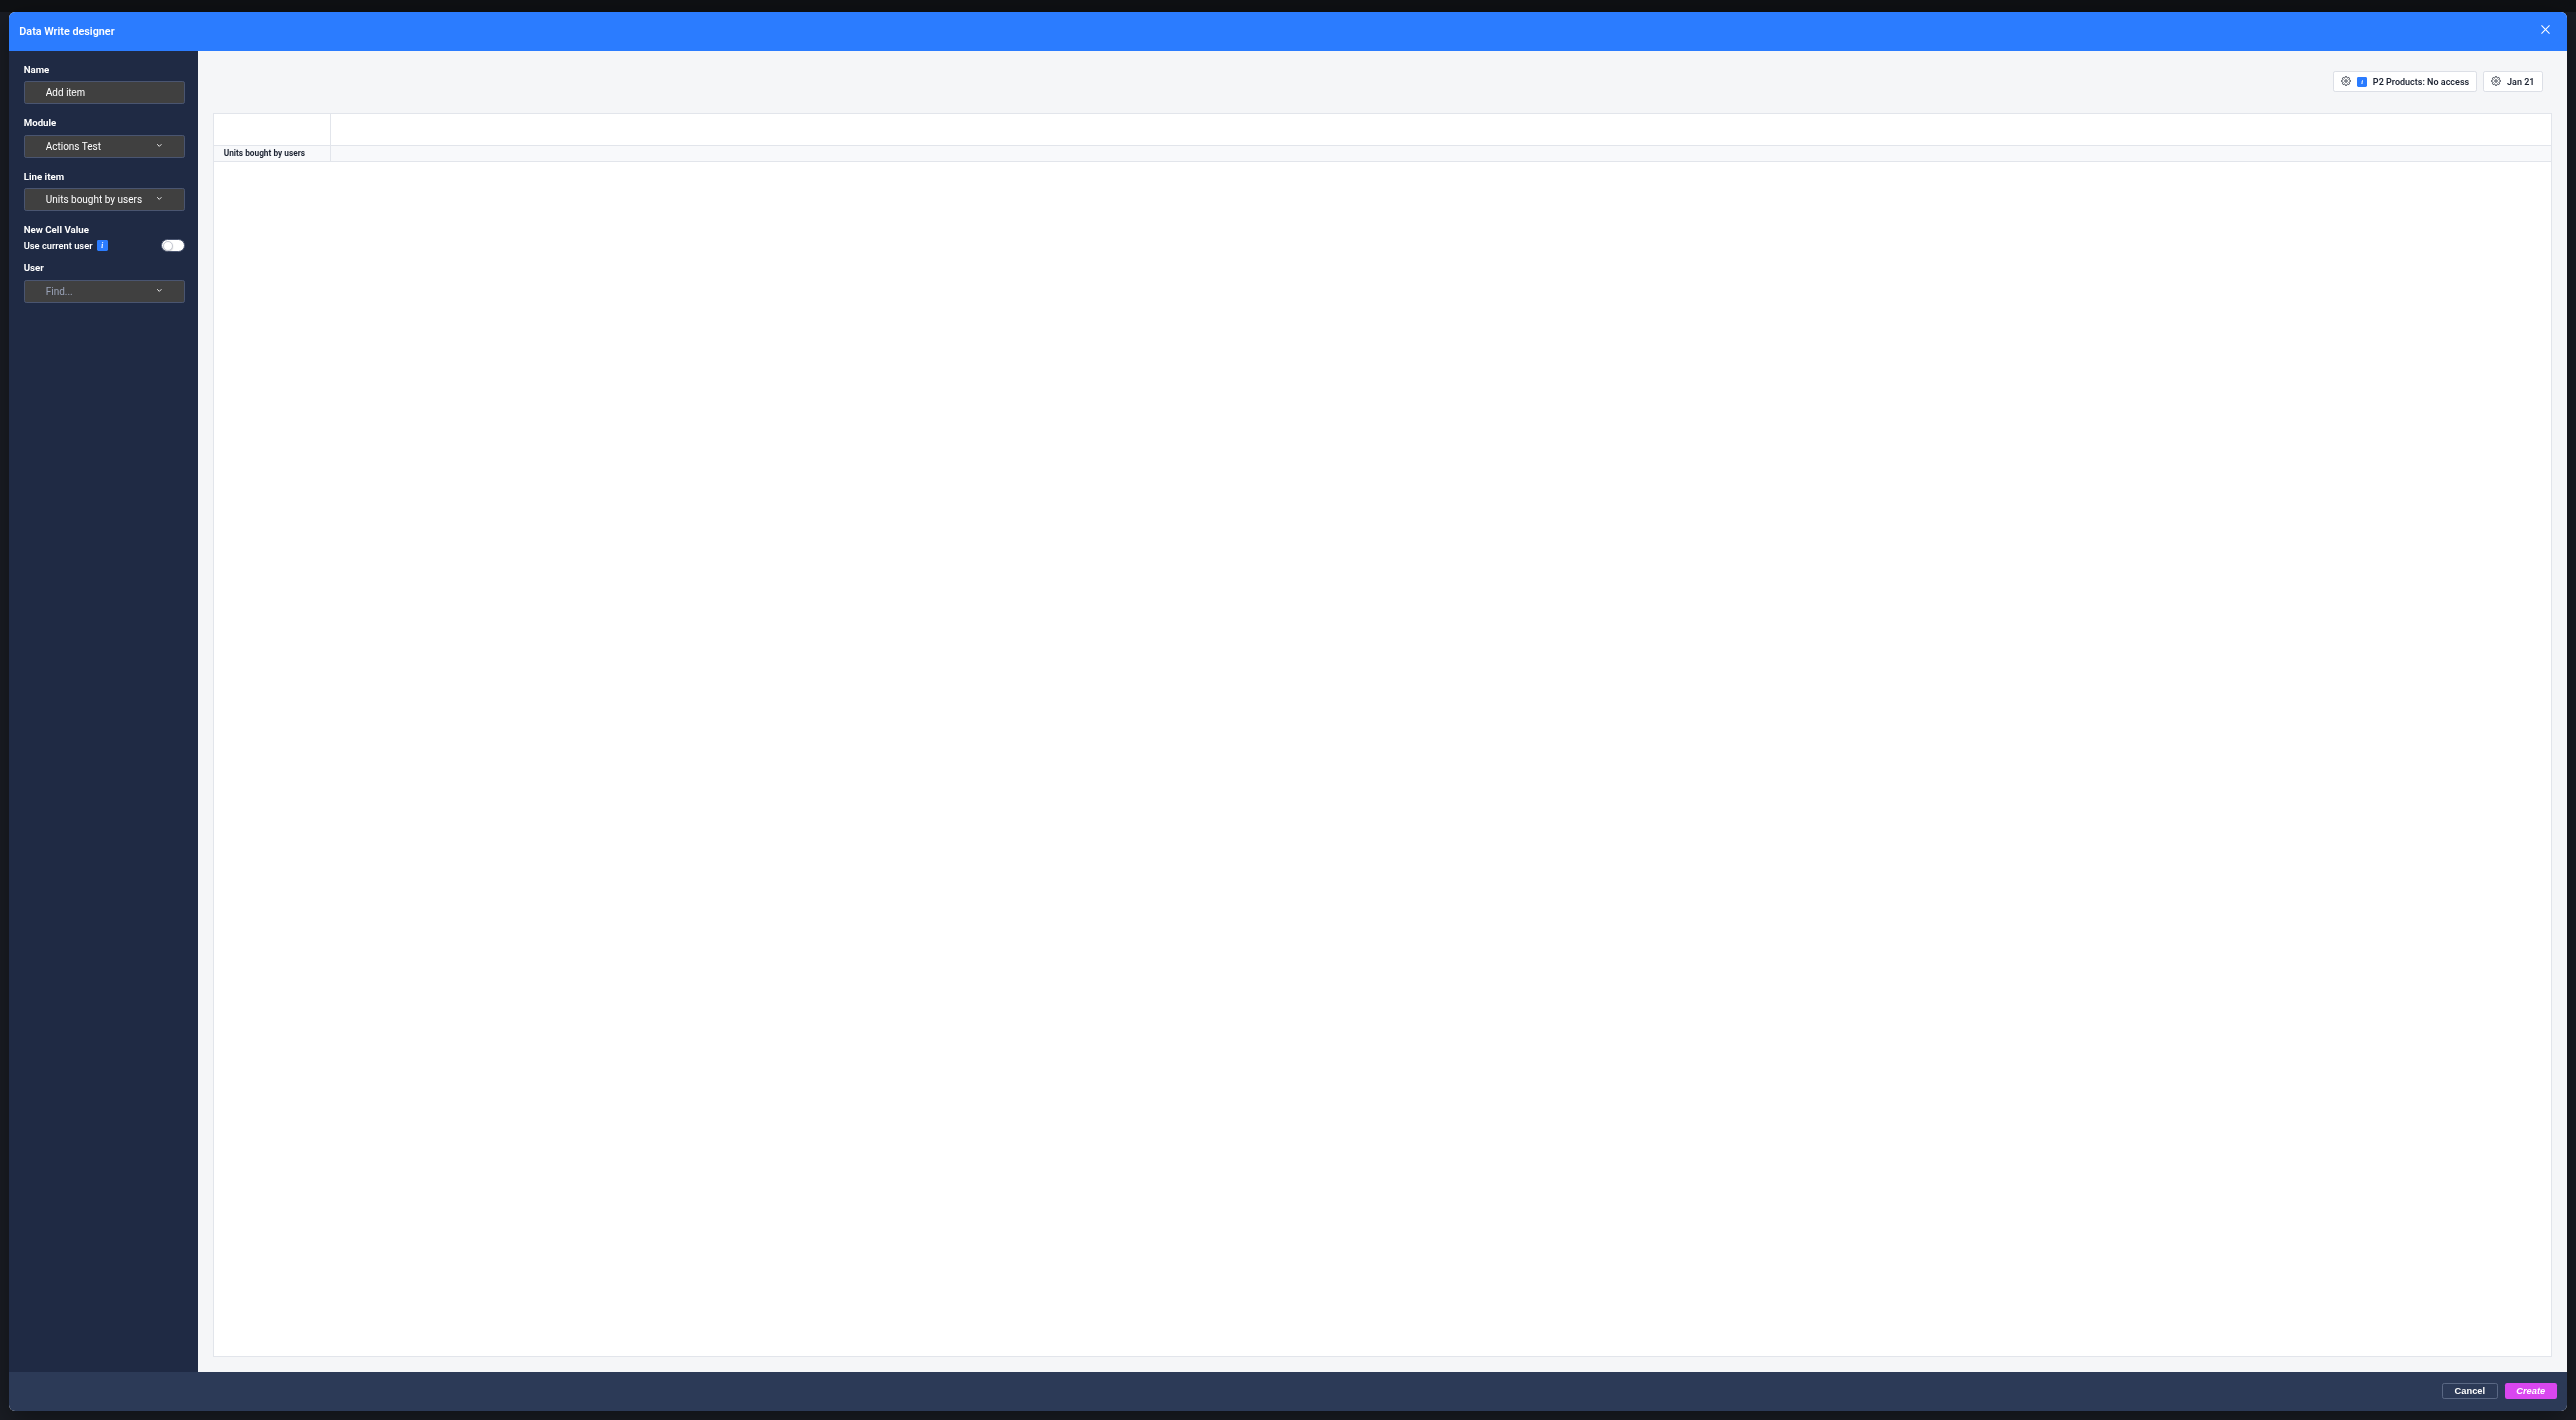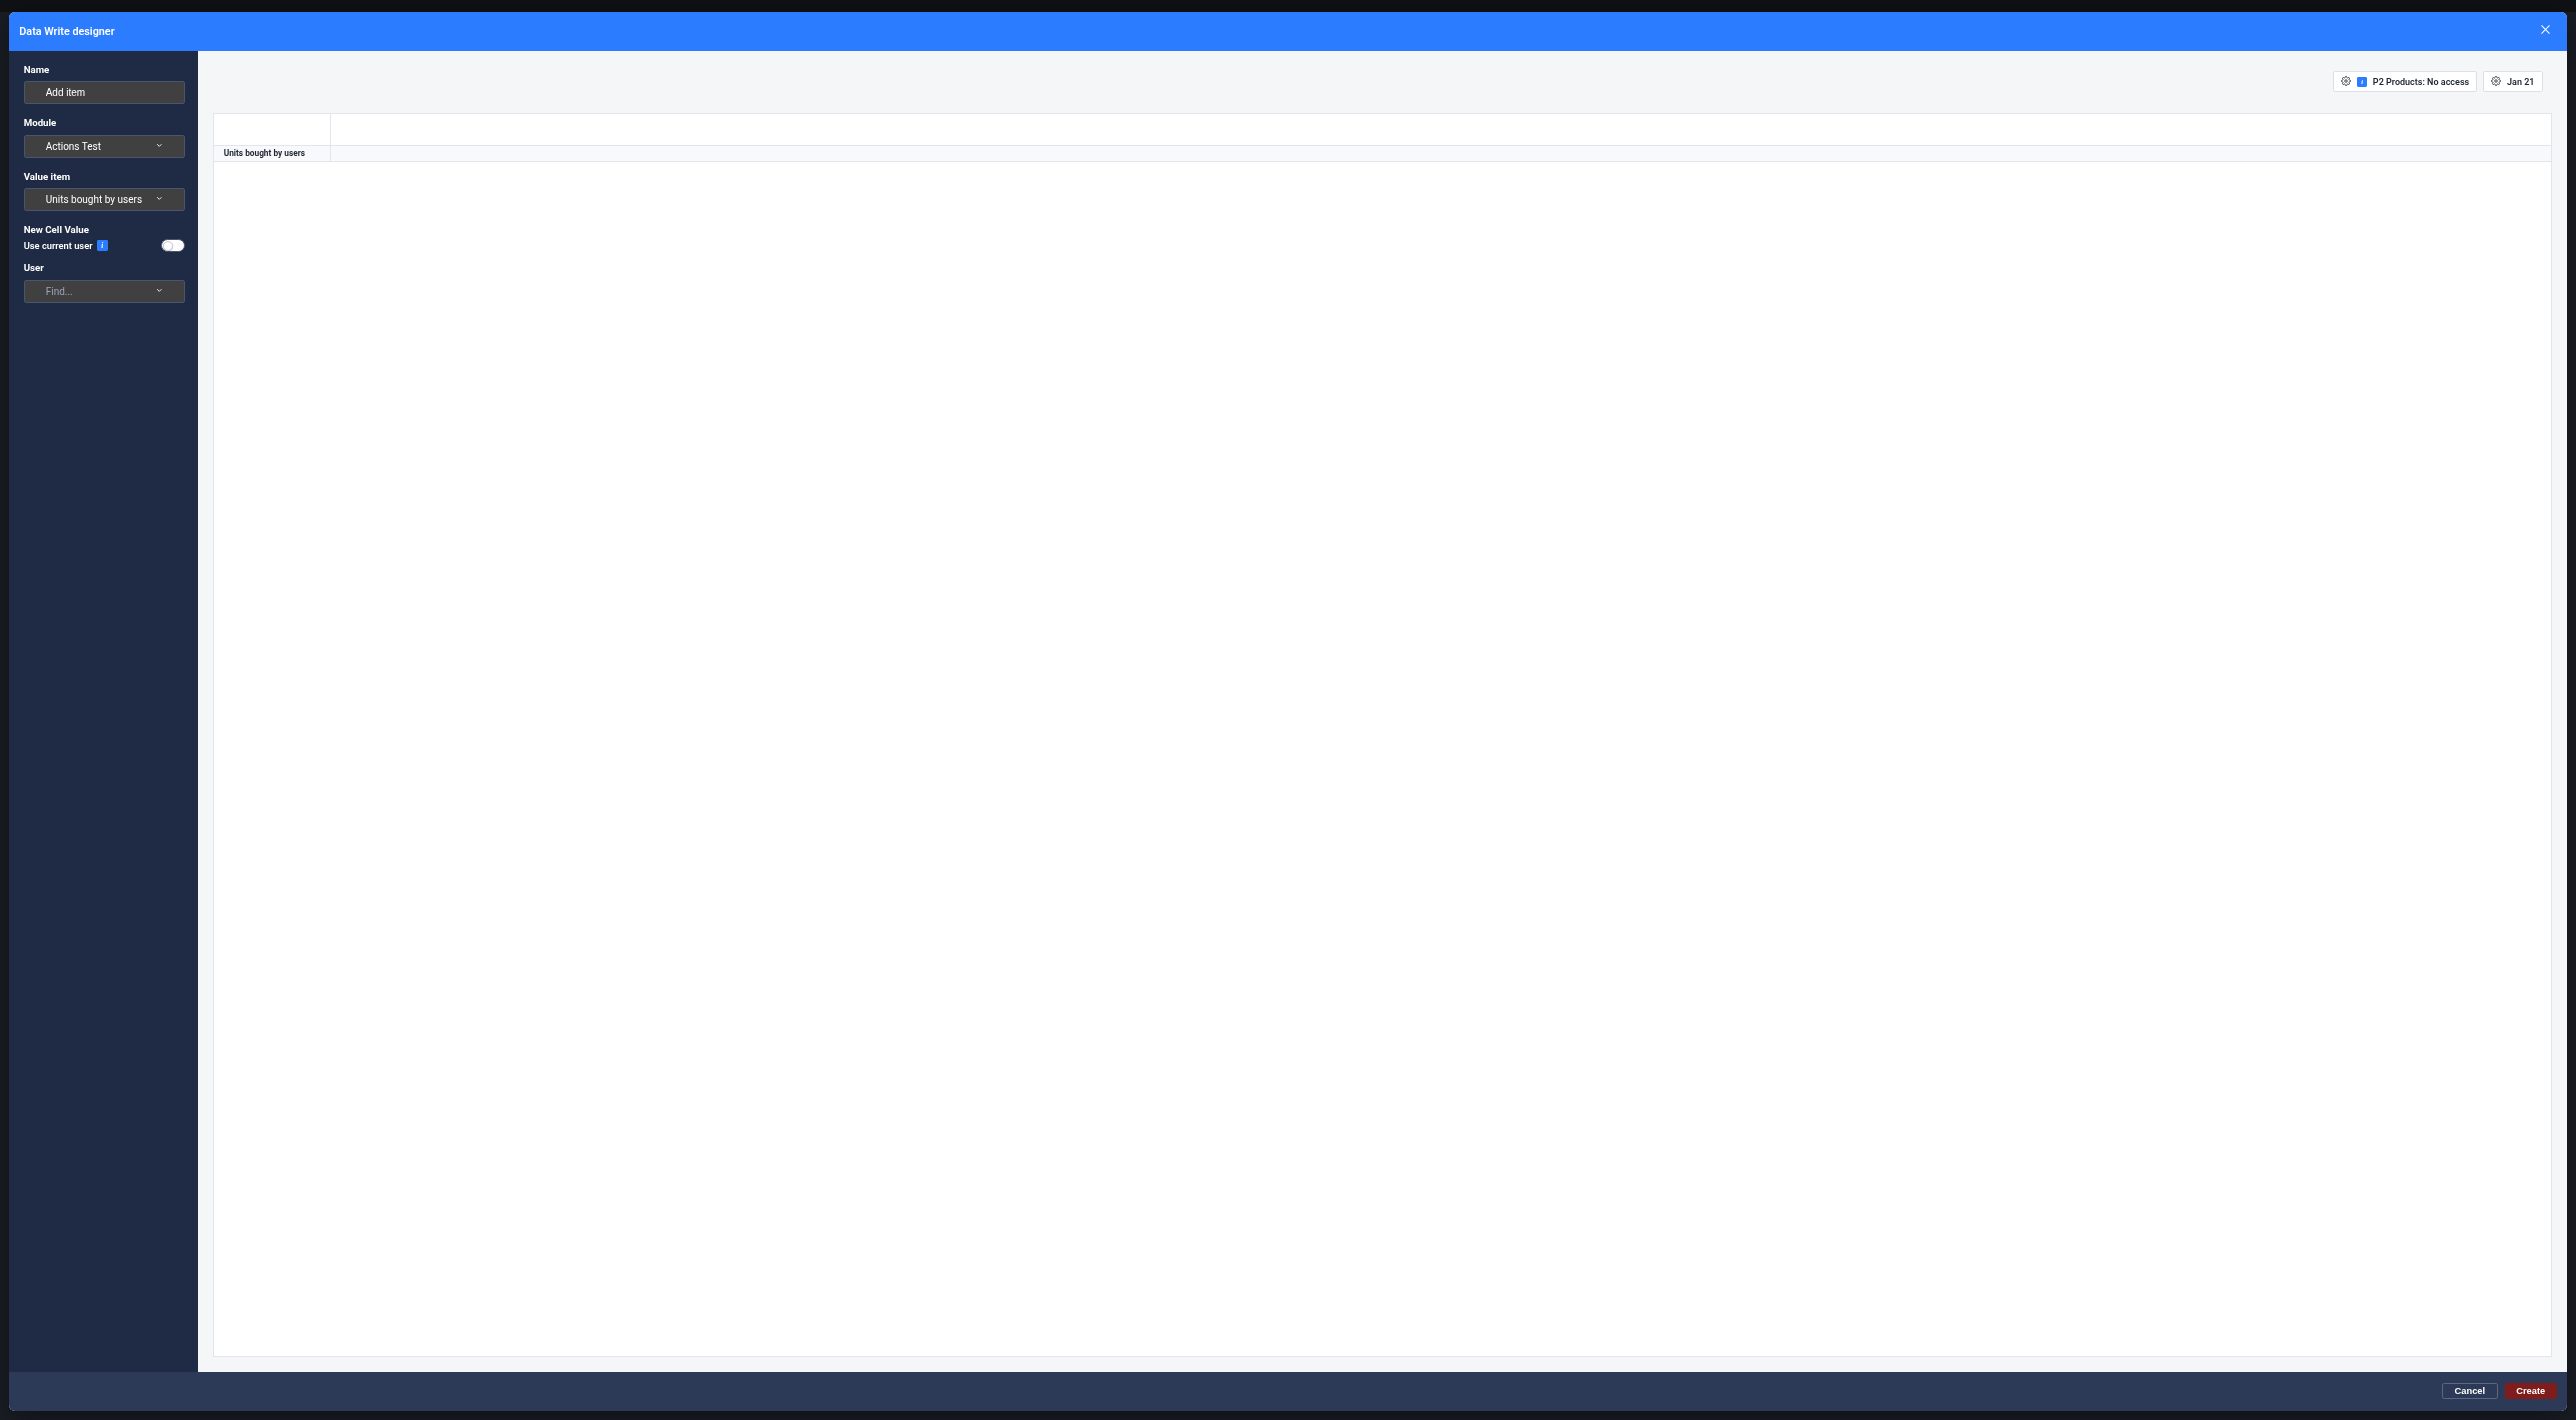--- a/index.html
+++ b/index.html
@@ -236,22 +236,23 @@
     border: none;
     display: flex;
     align-items: center;
   }
   .btn-secondary {
     background: #2c3a57;
     color: #fff;
     border: 0.7px solid #5a6884;
   }
   .btn-primary {
-    background: #7f1d1d;
-    color: #fff;
+    background: #d946ef;
+    color: #fff;
+    font-style: italic;
   }
 </style>
 </head>
 <body>
 
 <div class="backdrop">
   <div class="backdrop-topbar"></div>
 </div>
 
 <div class="modal">
@@ -283,21 +284,21 @@
           <span class="val">Actions Test</span>
           <span class="chev">
             <svg width="8.6" height="8.6" viewBox="0 0 24 24" fill="none" stroke-width="2.5">
                 <polyline points="6 9 12 15 18 9"></polyline>
               </svg>
           </span>
         </div>
       </div>
 
       <div class="field-group">
-        <div class="field-label">Value item</div>
+        <div class="field-label">Line item</div>
         <div class="field-select">
           <span class="val">Units bought by users</span>
           <span class="chev">
             <svg width="8.6" height="8.6" viewBox="0 0 24 24" fill="none" stroke-width="2.5">
                 <polyline points="6 9 12 15 18 9"></polyline>
               </svg>
           </span>
         </div>
       </div>
 

